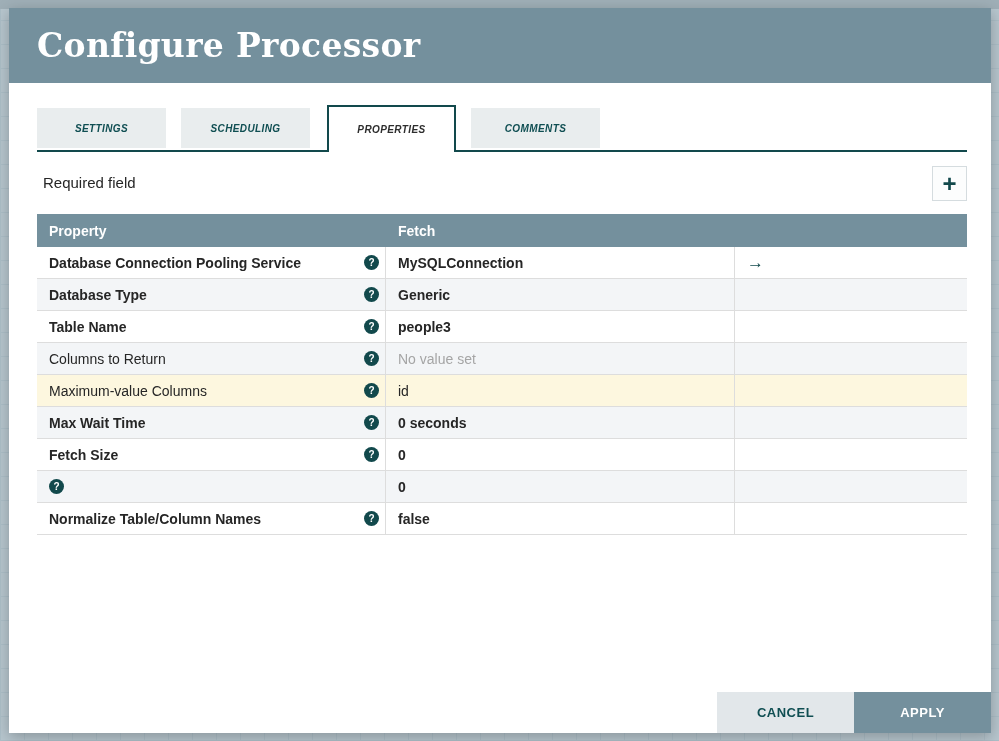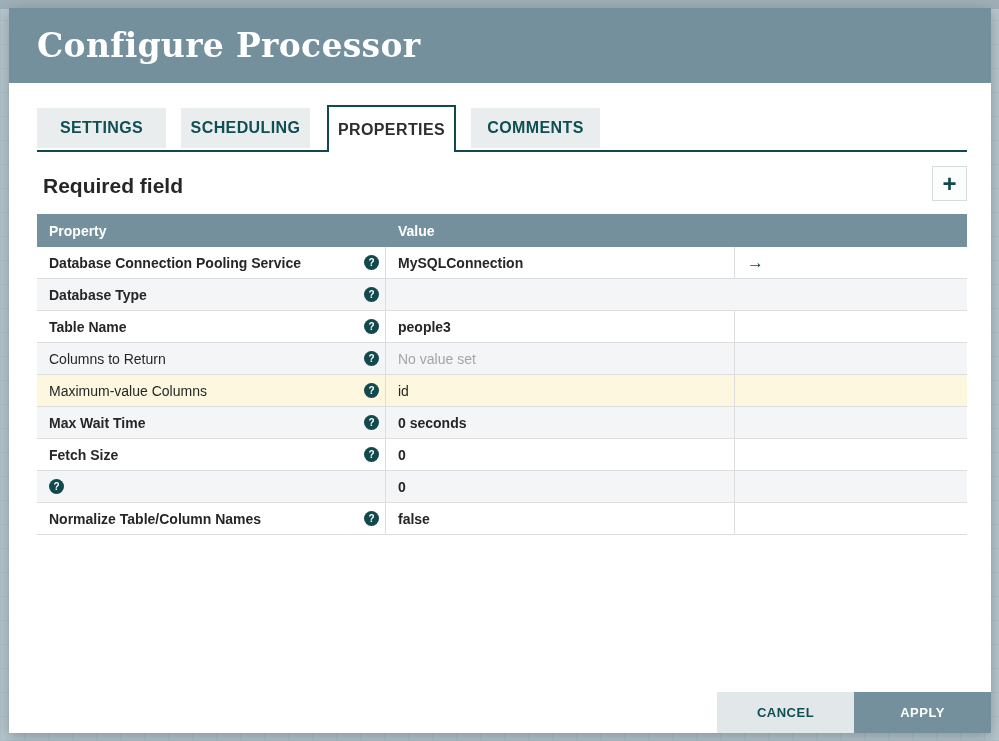--- a/index.html
+++ b/index.html
@@ -29,32 +29,32 @@
     font-size:33px;font-weight:bold;letter-spacing:.3px;
   }
   .dialog-body{position:absolute;left:28px;right:24px;top:75px;}
 
   
   .tabbar{position:relative;margin-top:22px;height:47px;}
   .tab{
     position:absolute;top:3px;height:40px;width:129px;
     background:var(--tab-bg);color:var(--tab-text);
     display:flex;align-items:center;justify-content:center;
-    font-size:16px;font-weight:bold;letter-spacing:.4px;cursor:pointer;
-    border:none;box-sizing:border-box;
+    font-size:10px;font-weight:bold;letter-spacing:.4px;cursor:pointer;
+    border:none;box-sizing:border-box;font-style:italic;
   }
   .tab.active{
     top:0;height:47px;background:#ffffff;color:var(--active-tab-text);
     border:2px solid var(--teal);border-bottom:none;z-index:2;
   }
   .tab-underline{position:absolute;left:0;right:0;bottom:0;height:2px;background:var(--teal);z-index:1;}
 
   
   .toolbar-row{position:relative;margin-top:14px;height:38px;}
-  .required-label{position:absolute;left:6px;top:8px;font-size:21px;font-weight:bold;color:var(--text);}
+  .required-label{position:absolute;left:6px;top:8px;font-size:15px;font-weight:normal;color:var(--text);}
   .add-btn{
     position:absolute;right:0;top:0;width:35px;height:35px;
     background:#fcfdfd;border:1px solid var(--btn-border);
     color:var(--teal);font-size:24px;font-weight:bold;line-height:31px;
     text-align:center;cursor:pointer;padding:0;
   }
 
   
   .prop-table{margin-top:10px;width:930px;font-size:14px;color:var(--text);}
   .thead{display:flex;background:var(--slate);color:#ffffff;font-weight:bold;height:33px;align-items:center;}
@@ -111,40 +111,43 @@
     <div class="toolbar-row">
       <span class="required-label">Required field</span>
       <button class="add-btn">
         <span>+</span>
       </button>
     </div>
 
     <div class="prop-table">
       <div class="thead">
         <div class="c1">Property</div>
-        <div class="c2">Value</div>
+        <div class="c2">Fetch</div>
         <div class="c3"></div>
       </div>
       <div id="rows">
           <div class="trow required">
             <div class="cell c1">
               <span class="pname">Database Connection Pooling Service</span>
               <span class="help-icon">?</span>
             </div>
             <div class="cell c2">
               <span class="pvalue">MySQLConnection</span>
             </div>
             <div class="cell c3">
               <span class="goto-arrow">→</span>
             </div>
           </div>
           <div class="trow alt required">
             <div class="cell c1">
               <span class="pname">Database Type</span>
               <span class="help-icon">?</span>
+            </div>
+            <div class="cell c2">
+              <span class="pvalue">Generic</span>
             </div>
             <div class="cell c3"></div>
           </div>
           <div class="trow required">
             <div class="cell c1">
               <span class="pname">Table Name</span>
               <span class="help-icon">?</span>
             </div>
             <div class="cell c2">
               <span class="pvalue">people3</span>

